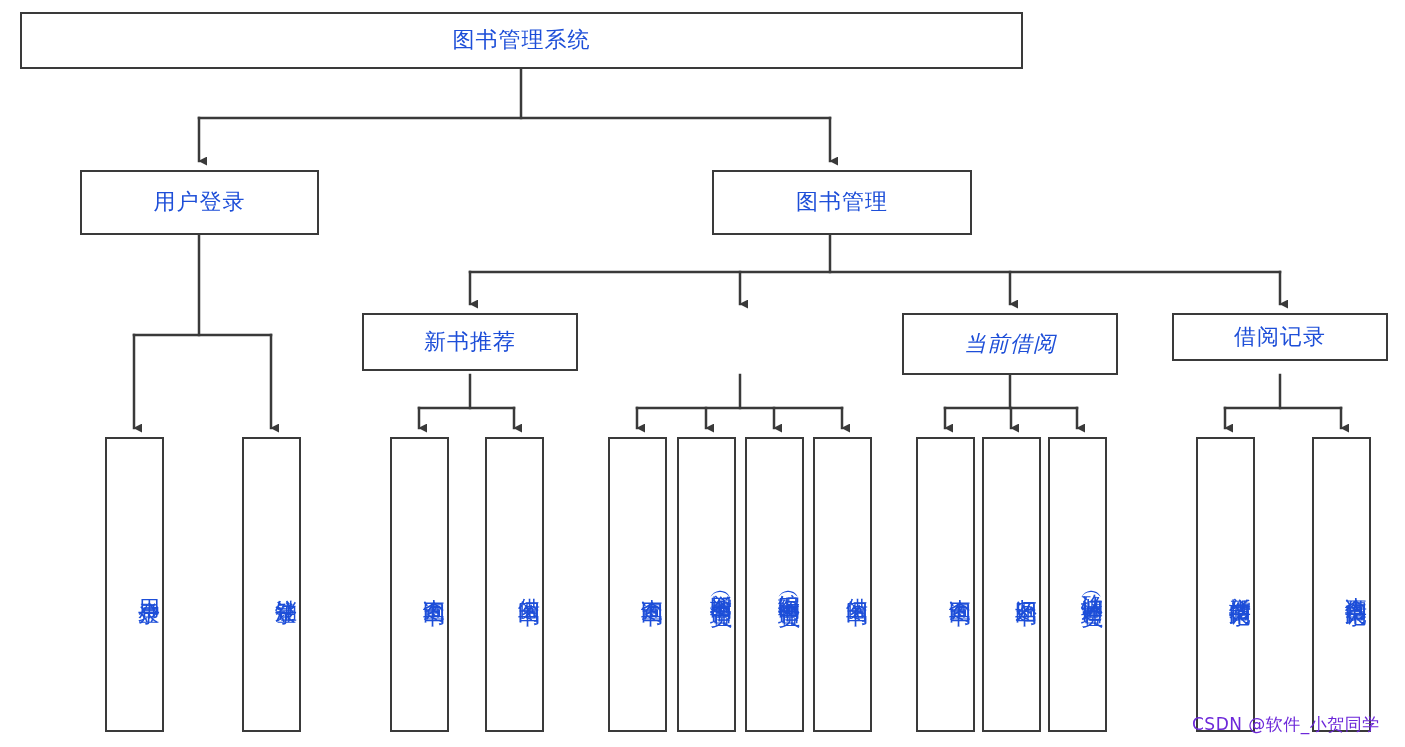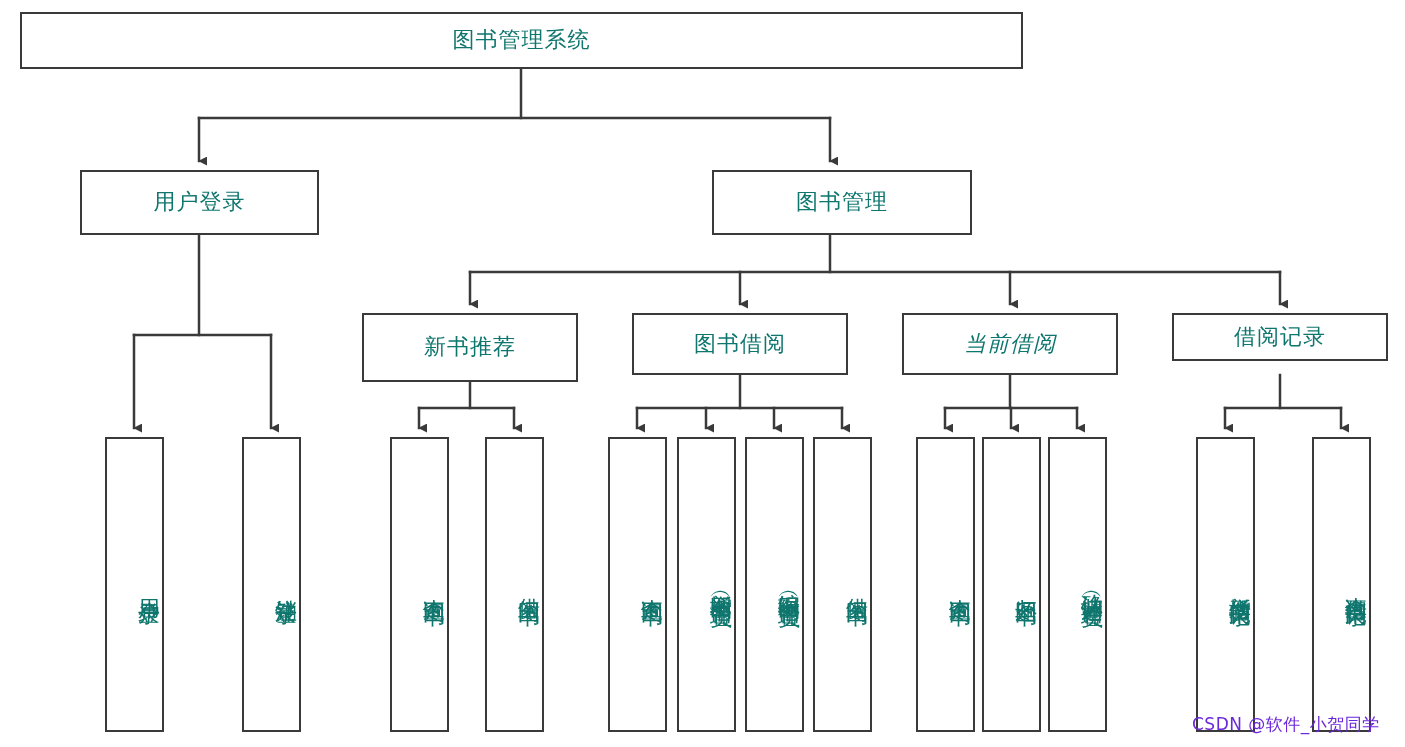--- a/index.html
+++ b/index.html
@@ -25,21 +25,21 @@
     height: 747px;
   }
   .node {
     position: absolute;
     box-sizing: border-box;
     background: #ffffff;
     border: 2.5px solid #3a3a3a;
     display: flex;
     align-items: center;
     justify-content: center;
-    color: #0f766e;
+    color: #1d4ed8;
   }
   .node-h {
     font-size: 22px;
     letter-spacing: 1px;
     line-height: 1.2;
   }
   .node-v {
     writing-mode: vertical-rl;
     text-orientation: upright;
     font-size: 22px;
@@ -121,25 +121,22 @@
     <span>图书管理系统</span>
   </div>
 
   <div class="node node-h" style="left:80px; top:170px; width:239px; height:65px;">
     <span>用户登录</span>
   </div>
   <div class="node node-h" style="left:712px; top:170px; width:260px; height:65px;">
     <span>图书管理</span>
   </div>
 
-  <div class="node node-h" style="left:362px; top:313px; width:216px; height:69px;">
+  <div class="node node-h" style="left:362px; top:313px; width:216px; height:58px;">
     <span>新书推荐</span>
-  </div>
-  <div class="node node-h" style="left:632px; top:313px; width:216px; height:62px;">
-    <span>图书借阅</span>
   </div>
   <div class="node node-h" style="left:902px; top:313px; width:216px; height:62px;font-style:italic;">
     <span>当前借阅</span>
   </div>
   <div class="node node-h" style="left:1172px; top:313px; width:216px; height:48px;">
     <span>借阅记录</span>
   </div>
 
   <div class="node node-v" style="left:105px; top:437px; width:59px; height:295px;">
     <span>用户登录</span>

